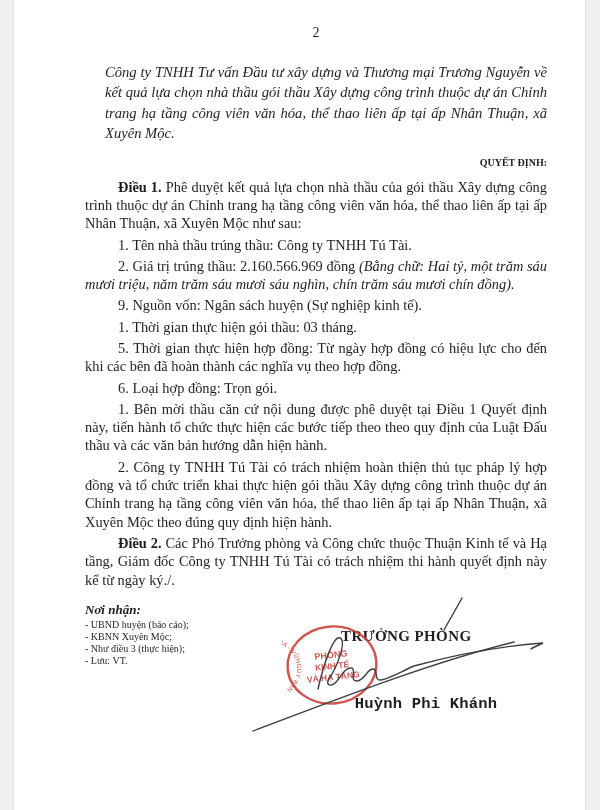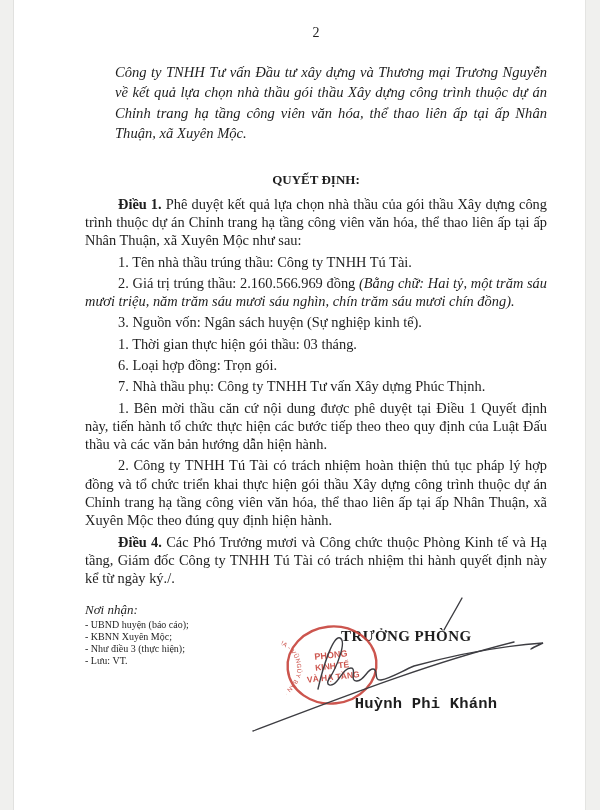--- a/index.html
+++ b/index.html
@@ -12,34 +12,34 @@
   .edge { position:absolute; top:0; bottom:0; background:#f0f0ee; }
   .edge.left  { left:0; width:13px; border-right:1px solid #e1e1df; }
   .edge.right { right:0; width:14px; border-left:1px solid #e4e4e2; }
 
   .content { position:absolute; left:85px; top:24px; width:462px; }
 
   .pageno { text-align:center; font-size:14px; line-height:18px; margin:0 0 20px 0; }
 
   .intro {
     font-style:italic; text-align:justify;
-    margin:0 0 0 30px; font-size:14.6px; line-height:20.4px;
+    margin:0 0 0 20px; font-size:14.6px; line-height:20.4px;
   }
 
-  .heading { text-align:center; font-weight:bold; font-size:13px; line-height:20px; margin:26px 0 5px 0; }
+  .heading { text-align:right; font-weight:bold; font-size:10px; line-height:20px; margin:9px 0 5px 0; }
 
   .para {
     margin:0 0 3px 0; font-size:14.4px; line-height:18.3px;
     text-align:justify; text-indent:33px;
   }
   .para b { font-weight:bold; }
   .para .it { font-style:italic; }
 
   .recipients { position:absolute; left:85px; top:603px; }
-  .recipients .label { font-weight:normal; font-style:italic; font-size:13px; line-height:14px; margin:0 0 2px 0; }
+  .recipients .label { font-weight:bold; font-style:italic; font-size:13px; line-height:14px; margin:0 0 2px 0; }
   .recipients .item  { font-size:10px; line-height:12.1px; }
 
   .sig-title {
     position:absolute; left:341px; top:628px; width:140px;
     font-weight:bold; font-size:15px; letter-spacing:0.4px; white-space:nowrap;
   }
   .signee {
     position:absolute; left:344px; top:695px; width:164px; text-align:center;
     font-weight:bold; font-size:15.5px; letter-spacing:0.2px; white-space:nowrap;font-family:Liberation Mono, monospace;
   }
@@ -62,30 +62,30 @@
     <p class="intro">Công ty TNHH Tư vấn Đầu tư xây dựng và Thương mại Trương Nguyễn về kết quả lựa chọn nhà thầu gói thầu Xây dựng công trình thuộc dự án Chỉnh trang hạ tầng công viên văn hóa, thể thao liên ấp tại ấp Nhân Thuận, xã Xuyên Mộc.</p>
 
     <div class="heading">QUYẾT ĐỊNH:</div>
 
     <p class="para"><b>Điều 1.</b><span> Phê duyệt kết quả lựa chọn nhà thầu của gói thầu Xây dựng công trình thuộc dự án Chỉnh trang hạ tầng công viên văn hóa, thể thao liên ấp tại ấp Nhân Thuận, xã Xuyên Mộc như sau:</span></p>
 
     <p class="para">1. Tên nhà thầu trúng thầu: Công ty TNHH Tú Tài.</p>
 
     <p class="para"><span>2. Giá trị trúng thầu: 2.160.566.969 đồng </span><span class="it">(Bằng chữ: Hai tỷ, một trăm sáu mươi triệu, năm trăm sáu mươi sáu nghìn, chín trăm sáu mươi chín đồng).</span></p>
 
-    <p class="para">3. Nguồn vốn: Ngân sách huyện (Sự nghiệp kinh tế).</p>
+    <p class="para">9. Nguồn vốn: Ngân sách huyện (Sự nghiệp kinh tế).</p>
     <p class="para">1. Thời gian thực hiện gói thầu: 03 tháng.</p>
+    <p class="para">5. Thời gian thực hiện hợp đồng: Từ ngày hợp đồng có hiệu lực cho đến khi các bên đã hoàn thành các nghĩa vụ theo hợp đồng.</p>
     <p class="para">6. Loại hợp đồng: Trọn gói.</p>
-    <p class="para">7. Nhà thầu phụ: Công ty TNHH Tư vấn Xây dựng Phúc Thịnh.</p>
 
 
     <p class="para">1. Bên mời thầu căn cứ nội dung được phê duyệt tại Điều 1 Quyết định này, tiến hành tổ chức thực hiện các bước tiếp theo theo quy định của Luật Đấu thầu và các văn bản hướng dẫn hiện hành.</p>
     <p class="para">2. Công ty TNHH Tú Tài có trách nhiệm hoàn thiện thủ tục pháp lý hợp đồng và tổ chức triển khai thực hiện gói thầu Xây dựng công trình thuộc dự án Chỉnh trang hạ tầng công viên văn hóa, thể thao liên ấp tại ấp Nhân Thuận, xã Xuyên Mộc theo đúng quy định hiện hành.</p>
 
-    <p class="para"><b>Điều 4.</b><span> Các Phó Trưởng mươi và Công chức thuộc Phòng Kinh tế và Hạ tầng, Giám đốc Công ty TNHH Tú Tài có trách nhiệm thi hành quyết định này kể từ ngày ký./.</span></p>
+    <p class="para"><b>Điều 2.</b><span> Các Phó Trưởng phòng và Công chức thuộc Thuận Kinh tế và Hạ tầng, Giám đốc Công ty TNHH Tú Tài có trách nhiệm thi hành quyết định này kể từ ngày ký./.</span></p>
 
   </div>
 
   <div class="recipients">
     <div class="label">Nơi nhận:</div>
     <div class="item">- UBND huyện (báo cáo);</div>
     <div class="item">- KBNN Xuyên Mộc;</div>
     <div class="item">- Như điều 3 (thực hiện);</div>
     <div class="item">- Lưu: VT.</div>
   </div>

